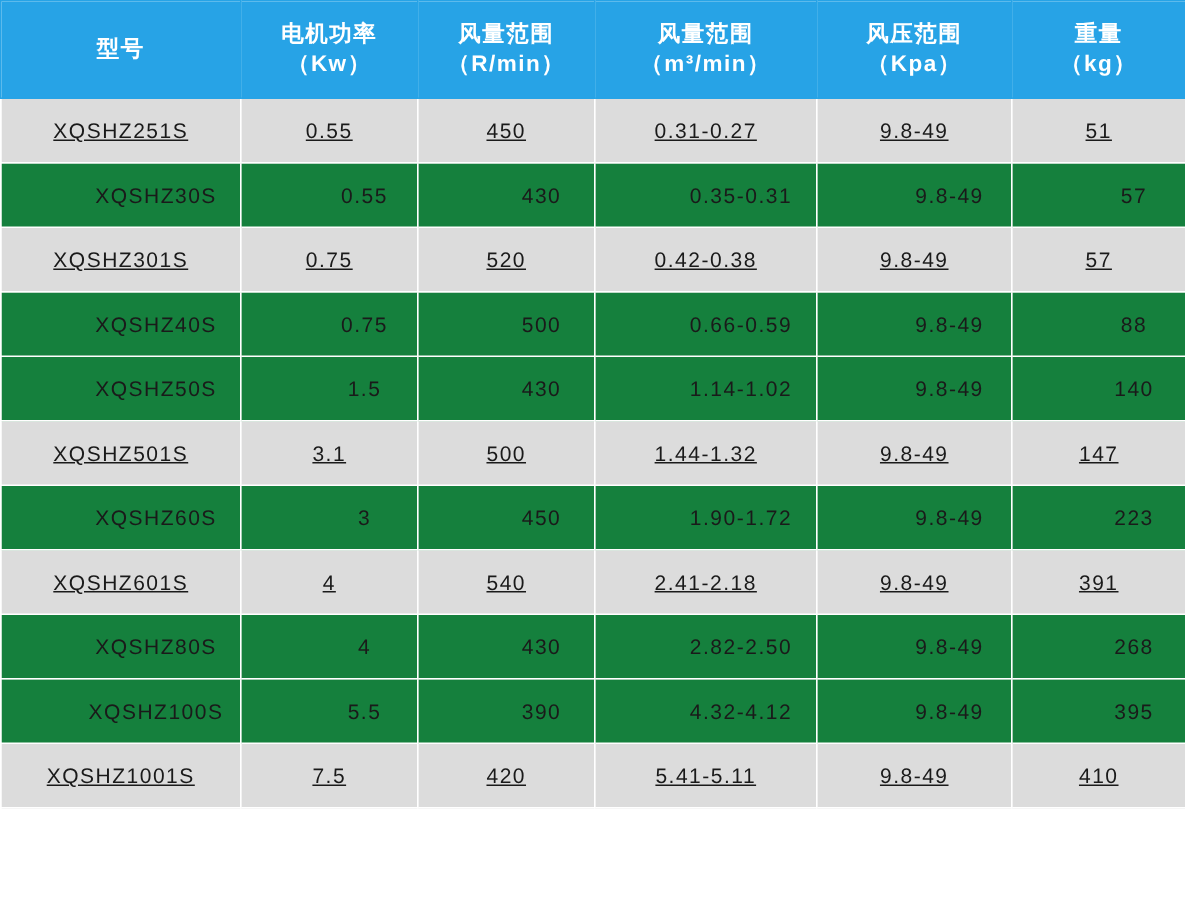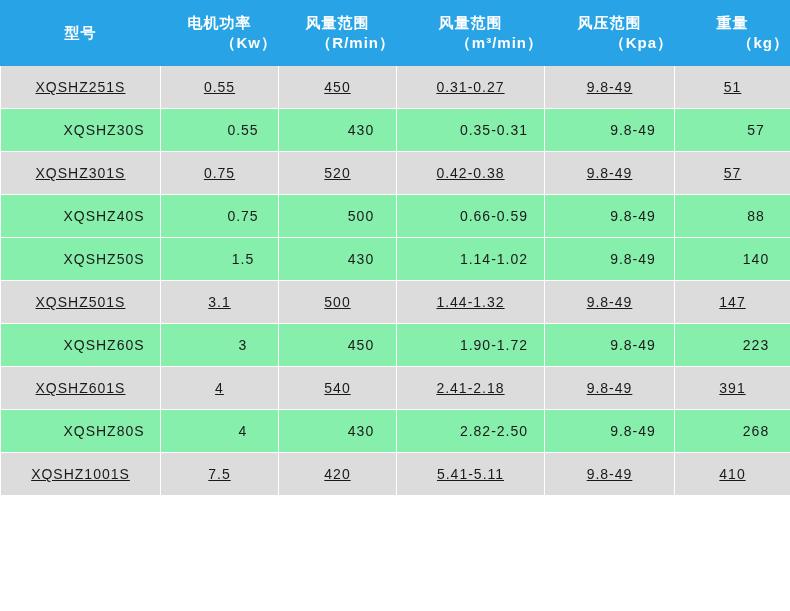--- a/index.html
+++ b/index.html
@@ -30,31 +30,30 @@
     background: #27a3e6;
     color: #ffffff;
     font-weight: bold;
     height: 62px;
     line-height: 20px;
     font-size: 15px;
     border: 1px solid #27a3e6;
   }
   .spec-table thead th .line2 {
     display: block;
-    text-align: right;
   }
   .spec-table tbody tr td {
     height: 40px;
   }
   .spec-table tbody tr.odd td {
     background: #dcdcdc;
     text-decoration: underline;
   }
   .spec-table tbody tr.even td {
-    background: #86efac;
+    background: #15803d;
     border-color: #ffffff;
     padding-left: 48px;
   }
   .spec-table tbody tr.even td {
     border-top: 1px solid #ffffff;
     border-bottom: 1px solid #ffffff;
   }
   
   col.c0 { width: 160px; }
   col.c1 { width: 118px; }
@@ -169,20 +168,28 @@
       <td>391</td>
     </tr>
     <tr class="even">
       <td>XQSHZ80S</td>
       <td>4</td>
       <td>430</td>
       <td>2.82-2.50</td>
       <td>9.8-49</td>
       <td>268</td>
     </tr>
+    <tr class="even">
+      <td>XQSHZ100S</td>
+      <td>5.5</td>
+      <td>390</td>
+      <td>4.32-4.12</td>
+      <td>9.8-49</td>
+      <td>395</td>
+    </tr>
     <tr class="odd">
       <td>XQSHZ1001S</td>
       <td>7.5</td>
       <td>420</td>
       <td>5.41-5.11</td>
       <td>9.8-49</td>
       <td>410</td>
     </tr>
   </tbody>
 </table>

